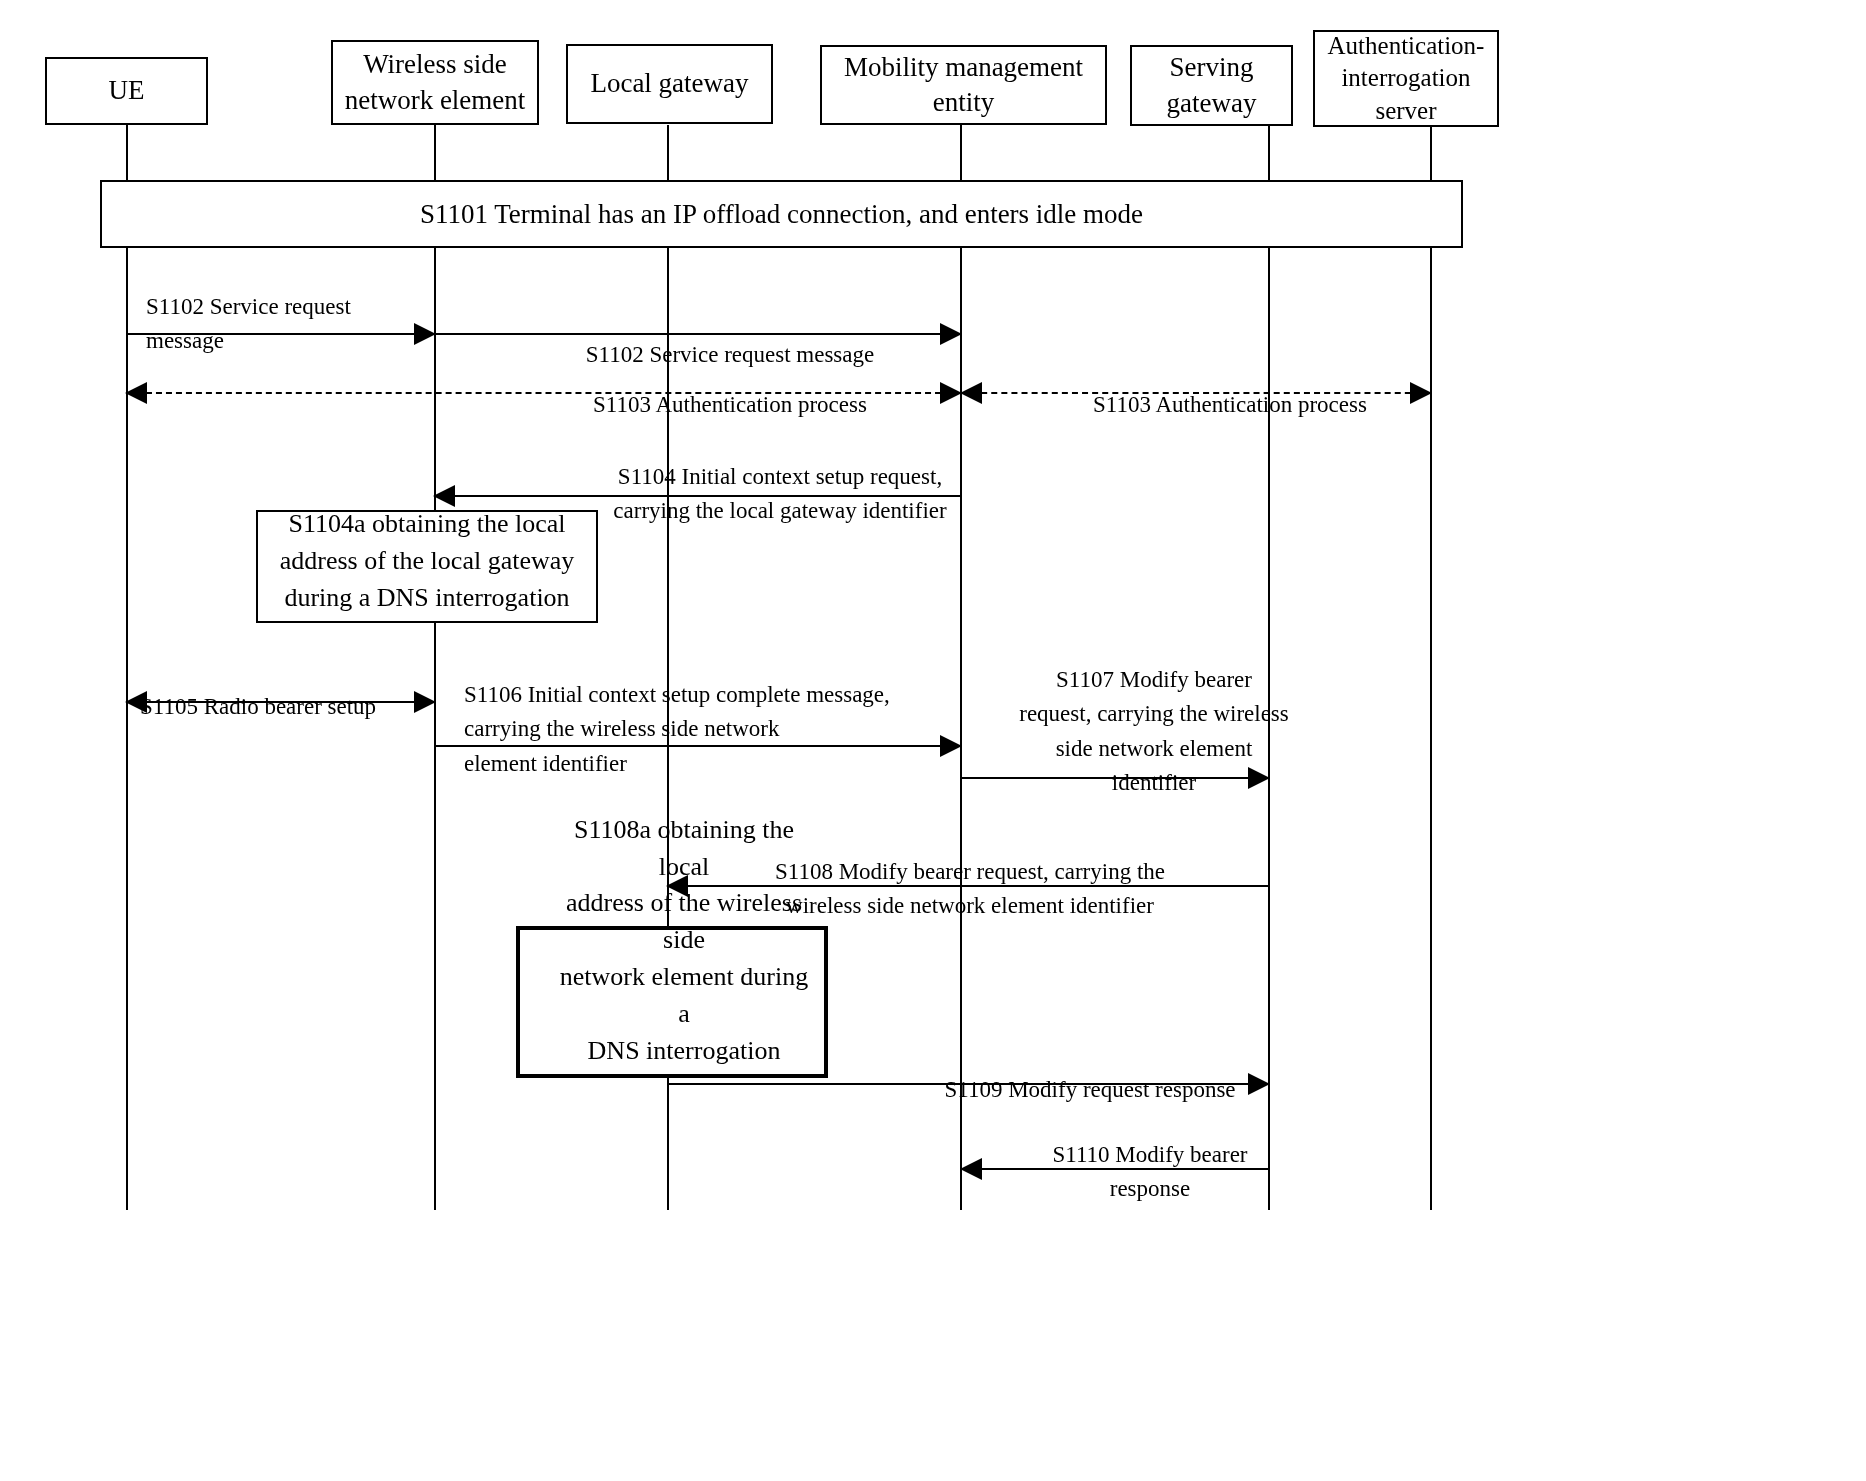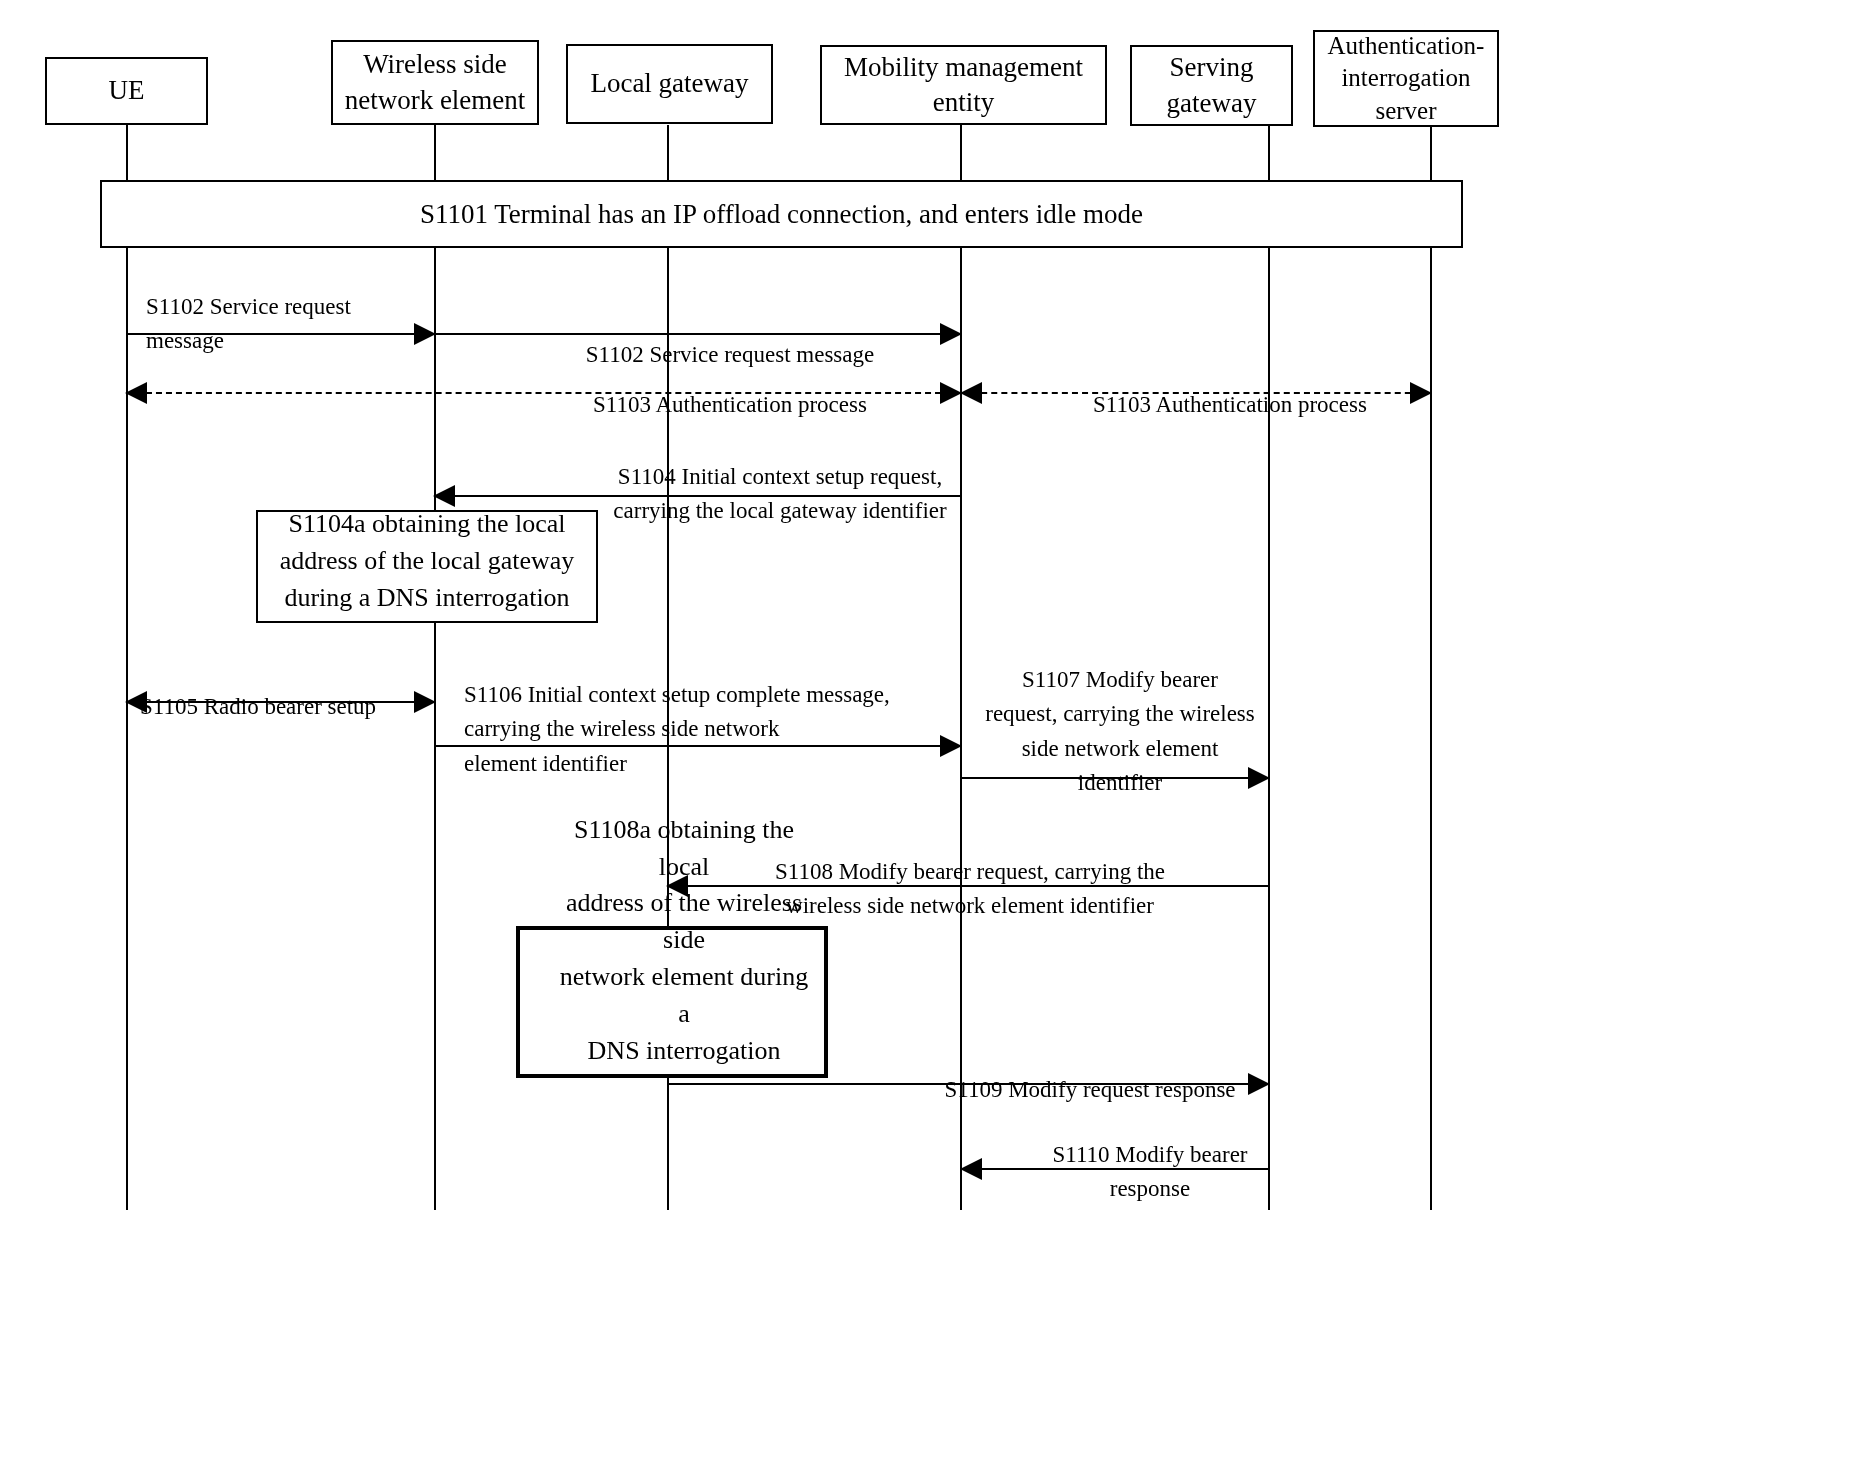--- a/index.html
+++ b/index.html
@@ -228,21 +228,21 @@
   <div class="msg-label left" style="left:464px; top:643px; width:620px;">
     <span class="lbl">S1106  Initial context setup complete message,
 carrying the wireless side network
 element identifier</span>
   </div>
   <div class="msg" style="left:434px; top:745px; width:527px;">
     <div class="line"></div>
     <div class="arrowhead right"></div>
   </div>
 
-  <div class="msg-label center" style="left:960px; top:628px; width:320px;font-family:Liberation Serif, serif;">
+  <div class="msg-label center" style="left:994px; top:628px; width:320px;font-family:Liberation Serif, serif;">
     <span class="lbl">S1107  Modify bearer
 request, carrying the wireless
 side network element
 identifier</span>
   </div>
   <div class="msg" style="left:961px; top:777px; width:308px;">
     <div class="line"></div>
     <div class="arrowhead right"></div>
   </div>
 

